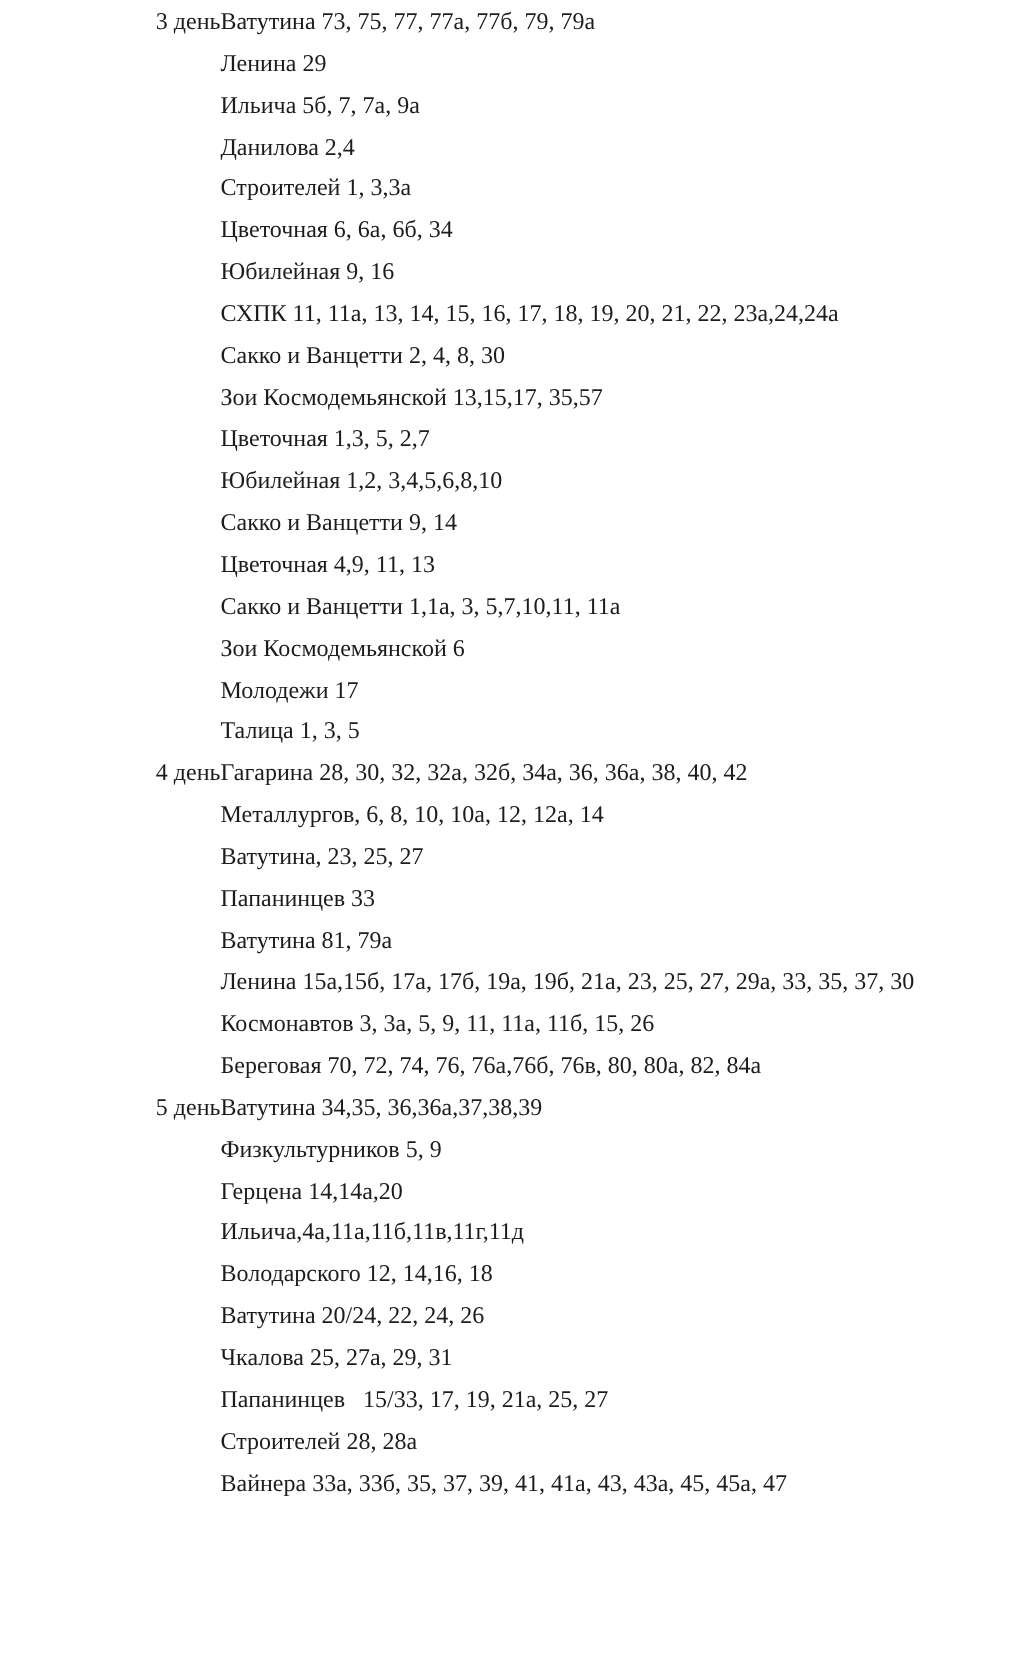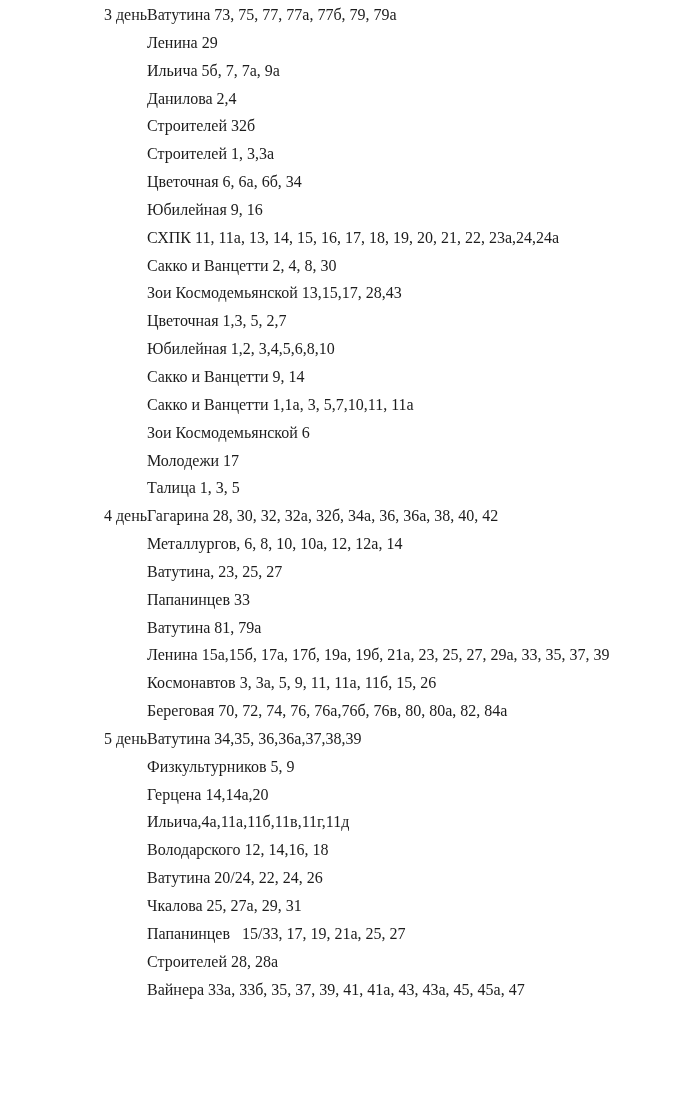--- a/index.html
+++ b/index.html
@@ -47,46 +47,46 @@
 <body>
 
 <div class="page" style="background: rgb(255, 255, 255); color: rgb(28, 28, 28);">
   <div class="day-block">
     <div class="day-label">3 день</div>
     <div class="street-list">
         <div class="street-line">Ватутина 73, 75, 77, 77а, 77б, 79, 79а</div>
         <div class="street-line">Ленина 29</div>
         <div class="street-line">Ильича 5б, 7, 7а, 9а</div>
         <div class="street-line">Данилова 2,4</div>
-        <div class="street-line">Строителей 32б</div>
         <div class="street-line">Строителей 1, 3,3а</div>
         <div class="street-line">Цветочная 6, 6а, 6б, 34</div>
         <div class="street-line">Юбилейная 9, 16</div>
         <div class="street-line">СХПК 11, 11а, 13, 14, 15, 16, 17, 18, 19, 20, 21, 22, 23а,24,24а</div>
         <div class="street-line">Сакко и Ванцетти 2, 4, 8, 30</div>
-        <div class="street-line">Зои Космодемьянской 13,15,17, 28,43</div>
+        <div class="street-line">Зои Космодемьянской 13,15,17, 35,57</div>
         <div class="street-line">Цветочная 1,3, 5, 2,7</div>
         <div class="street-line">Юбилейная 1,2, 3,4,5,6,8,10</div>
         <div class="street-line">Сакко и Ванцетти 9, 14</div>
+        <div class="street-line">Цветочная 4,9, 11, 13</div>
         <div class="street-line">Сакко и Ванцетти 1,1а, 3, 5,7,10,11, 11а</div>
         <div class="street-line">Зои Космодемьянской 6</div>
         <div class="street-line">Молодежи 17</div>
         <div class="street-line">Талица 1, 3, 5</div>
       </div>
   </div>
 
   <div class="day-block">
     <div class="day-label">4 день</div>
     <div class="street-list">
         <div class="street-line">Гагарина 28, 30, 32, 32а, 32б, 34а, 36, 36а, 38, 40, 42</div>
         <div class="street-line">Металлургов, 6, 8, 10, 10а, 12, 12а, 14</div>
         <div class="street-line">Ватутина, 23, 25, 27</div>
         <div class="street-line">Папанинцев 33</div>
         <div class="street-line">Ватутина 81, 79а</div>
-        <div class="street-line">Ленина 15а,15б, 17а, 17б, 19а, 19б, 21а, 23, 25, 27, 29а, 33, 35, 37, 39</div>
+        <div class="street-line">Ленина 15а,15б, 17а, 17б, 19а, 19б, 21а, 23, 25, 27, 29а, 33, 35, 37, 30</div>
         <div class="street-line">Космонавтов 3, 3а, 5, 9, 11, 11а, 11б, 15, 26</div>
         <div class="street-line">Береговая 70, 72, 74, 76, 76а,76б, 76в, 80, 80а, 82, 84а</div>
       </div>
   </div>
 
   <div class="day-block">
     <div class="day-label">5 день</div>
     <div class="street-list">
         <div class="street-line">Ватутина 34,35, 36,36а,37,38,39</div>
         <div class="street-line">Физкультурников 5, 9</div>

